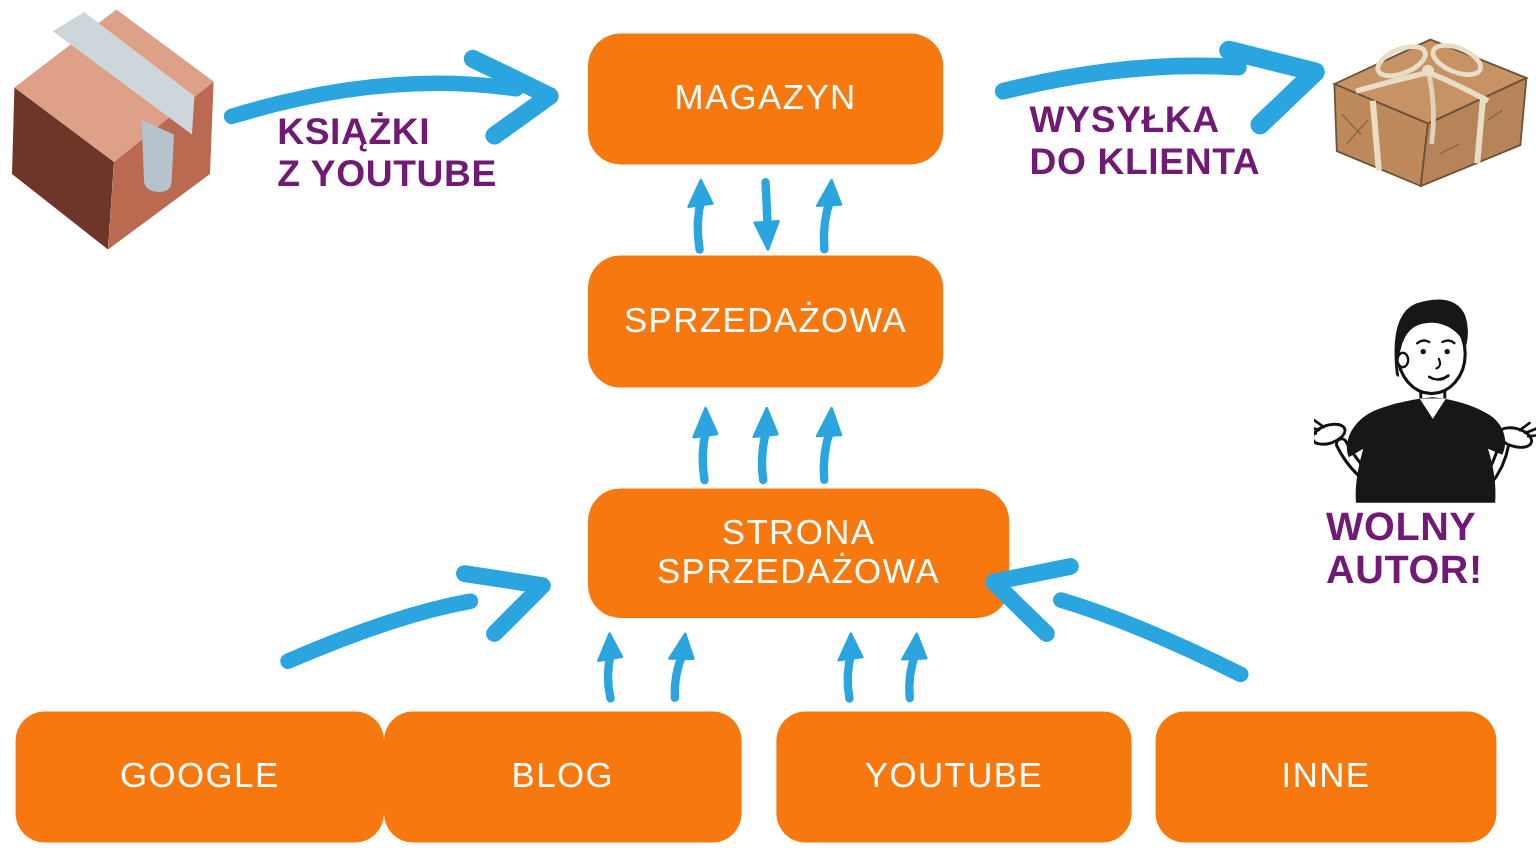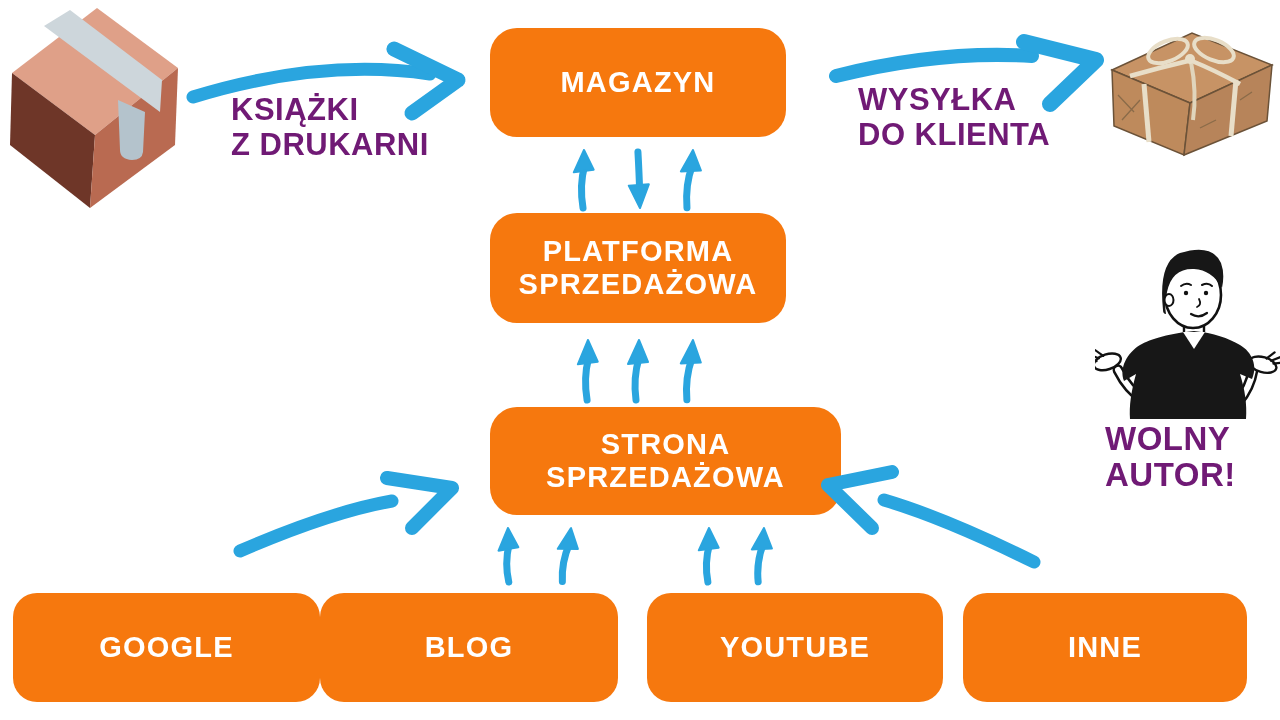--- a/index.html
+++ b/index.html
@@ -3,21 +3,21 @@
 <meta charset="utf-8">
 <style>
   html,body{margin:0;padding:0;background:#fff;}
   #stage{
     position:relative;width:1280px;height:720px;overflow:hidden;background:#fff;
     font-family:"Liberation Sans",sans-serif;
   }
   .obox{
     position:absolute;background:var(--orange,#F6780E);color:#fff;
     border-radius:27px;display:flex;flex-direction:column;align-items:center;justify-content:center;
-    font-weight:700;font-size:29px;letter-spacing:1.2px;line-height:33px;text-align:center;
+    font-weight:400;font-size:29px;letter-spacing:1.2px;line-height:33px;text-align:center;
   }
   .srcbox{border-radius:24px;font-size:29px;}
   .note{
     position:absolute;color:#701a75;font-weight:700;font-size:31px;line-height:35px;
     letter-spacing:0.5px;white-space:nowrap;
   }
   .note.center{text-align:left;}
   svg{position:absolute;left:0;top:0;}
   #arrows{z-index:3;pointer-events:none;}
   .icon{z-index:2;}
@@ -30,21 +30,21 @@
   <svg class="icon" width="200" height="230" viewBox="0 0 200 230" style="left:0;top:0;">
     <polygon points="97,8 178,68 95,135 12,73" fill="#DFA088"></polygon>
     <polygon points="12,73 95,135 90,208 10,145" fill="#6E3628"></polygon>
     <polygon points="95,135 178,68 175,145 90,208" fill="#B96A51"></polygon>
     <polygon points="44,26 70,10 162,80 160,112" fill="#CDD6DB"></polygon>
     <path d="M118,100 L145,112 L143,152 Q142,160 132,160 Q120,159 120,150 Z" fill="#B4C3CC"></path>
   </svg>
 
   <div class="note" style="left:231px;top:92px;">
     <div>KSIĄŻKI</div>
-    <div>Z DRUKARNI</div>
+    <div>Z YOUTUBE</div>
   </div>
 
   <div class="note" style="left:858px;top:82px;">
     <div>WYSYŁKA</div>
     <div>DO KLIENTA</div>
   </div>
 
   <svg class="icon" width="190" height="160" viewBox="0 0 190 160" style="left:1095px;top:18px;">
     <g transform="translate(-1095,-18)">
       <polygon points="1112,70 1192,33 1272,65 1190,103" fill="#C79365" stroke="#6B5238" stroke-width="1.5"></polygon>
@@ -59,21 +59,20 @@
       <ellipse cx="1214" cy="50" rx="21" ry="10" fill="none" stroke="#E8DEC8" stroke-width="4" transform="rotate(22 1214 50)"></ellipse>
       <circle cx="1190" cy="59" r="5" fill="#E8DEC8"></circle>
     </g>
   </svg>
 
   <div class="obox" style="left:490px;top:28px;width:296px;height:109px;">
     <span>MAGAZYN</span>
   </div>
 
   <div class="obox" style="left:490px;top:213px;width:296px;height:110px;">
-    <span>PLATFORMA</span>
     <span>SPRZEDAŻOWA</span>
   </div>
 
   <div class="obox" style="left:490px;top:407px;width:351px;height:108px;">
     <span>STRONA</span>
     <span>SPRZEDAŻOWA</span>
   </div>
 
   <div class="obox srcbox" style="left:13px;top:593px;width:307px;height:109px;">
     <span>GOOGLE</span>

